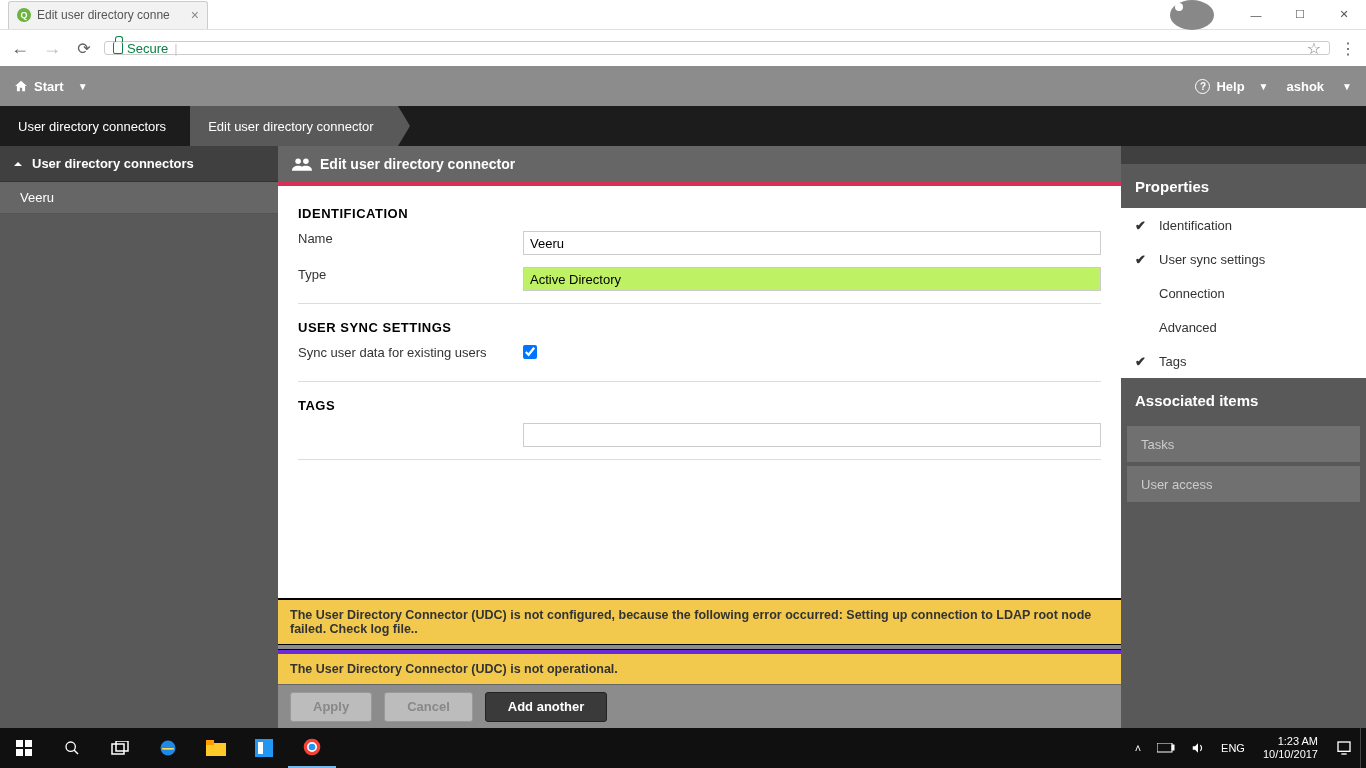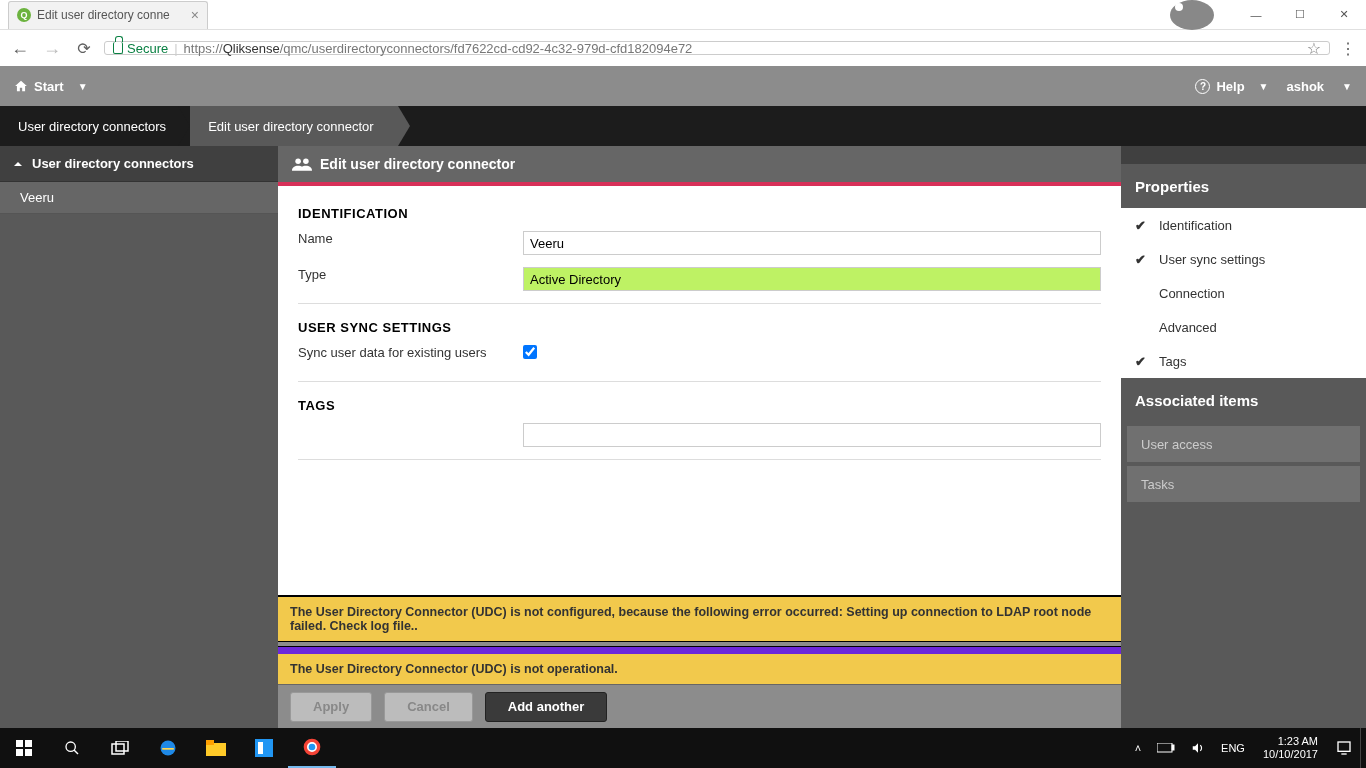--- a/index.html
+++ b/index.html
@@ -58,21 +58,21 @@
 .form-area { flex:1; background:#fff; padding: 20px 20px 0 20px; overflow:auto; }
 .section-title { font-size:13px; font-weight:bold; letter-spacing:0.5px; margin-bottom:10px; }
 .form-row { display:flex; margin-bottom:10px; min-height:26px; }
 .form-row label { width: 225px; font-size:13px; color:#333; }
 .form-row input[type=text] { flex:1; height:24px; border:1px solid #ccc; padding: 0 6px; font-size:13px; }
 .form-row input.readonly { background:#bef264; }
 .section-divider { height:1px; background:#ddd; margin:10px 0 16px; }
 .checkbox { width:14px; height:14px; }
 
 .alerts { background:#8c8c8c; border-top:2px solid #000;font-weight:bold; }
-.alert { background:#f2c94c; color:#333; font-size:12.5px; padding: 8px 12px; border-top:7px solid #6d28d9; }
+.alert { background:#f2c94c; color:#333; font-size:12.5px; padding: 8px 12px; border-top:4px solid #6d28d9; }
 .alert:first-child { border-top:none; }
 .alert + .spacer { height:6px; background:#8c8c8c; border-top:1px solid #000; border-bottom:1px solid #000; }
 .button-row { height: 44px; background:#8c8c8c; display:flex; align-items:center; gap:12px; padding: 0 12px; border-top:1px solid #666; }
 .btn { height:30px; padding: 0 22px; border-radius:3px; font-size:13px; font-weight:bold; border:1px solid #999; background:#bcbcbc; color:#888; }
 .btn.primary { background:#3a3a3a; color:#fff; border:1px solid #222; cursor:pointer; }
 
 .right-panel { width: 245px; background:#595959;margin-top:18px; }
 .rp-section-h { height:44px; color:#fff; font-weight:bold; font-size:15px; display:flex; align-items:center; padding:0 14px; }
 .rp-items { background:#fff; }
 .rp-item { height:34px; display:flex; align-items:center; padding: 0 14px; font-size:13px; color:#333; gap:10px; }
@@ -107,23 +107,20 @@
 <div class="addr-bar">
   <div class="nav-arrow">←</div>
   <div class="nav-arrow disabled">→</div>
   <div class="nav-arrow reload">⟳</div>
   <div class="url-box">
     <span class="secure">
       <span class="lock-icon"></span>
       <span>Secure</span>
     </span>
     <span style="color:#ccc">|</span>
-    <span class="url-text">
-      <span>https://</span><span class="host">Qliksense</span><span>/qmc/userdirectoryconnectors/fd7622cd-cd92-4c32-979d-cfd182094e72</span>
-    </span>
     <span class="star">☆</span>
   </div>
   <div class="menu-dots">⋮</div>
 </div>
 
 <div class="app-bar">
   <div class="home">
     <svg width="14" height="14" viewBox="0 0 24 24">
         <path d="M12 3l10 9h-3v9h-5v-6h-4v6H5v-9H2z"></path>
       </svg>
@@ -227,22 +224,22 @@
       <div class="rp-item">
           <span class="check" style="visibility:hidden">✔</span>
           <span>Advanced</span>
         </div>
       <div class="rp-item">
           <span class="check">✔</span>
           <span>Tags</span>
         </div>
     </div>
     <div class="rp-section-h">Associated items</div>
+    <div class="assoc-item">Tasks</div>
     <div class="assoc-item">User access</div>
-    <div class="assoc-item">Tasks</div>
   </div>
 </div>
 
 <div class="taskbar">
   <div class="tb-item">
       <svg width="16" height="16" viewBox="0 0 16 16" fill="#fff">
         <rect x="0" y="0" width="7" height="7"></rect>
         <rect x="9" y="0" width="7" height="7"></rect>
         <rect x="0" y="9" width="7" height="7"></rect>
         <rect x="9" y="9" width="7" height="7"></rect>

